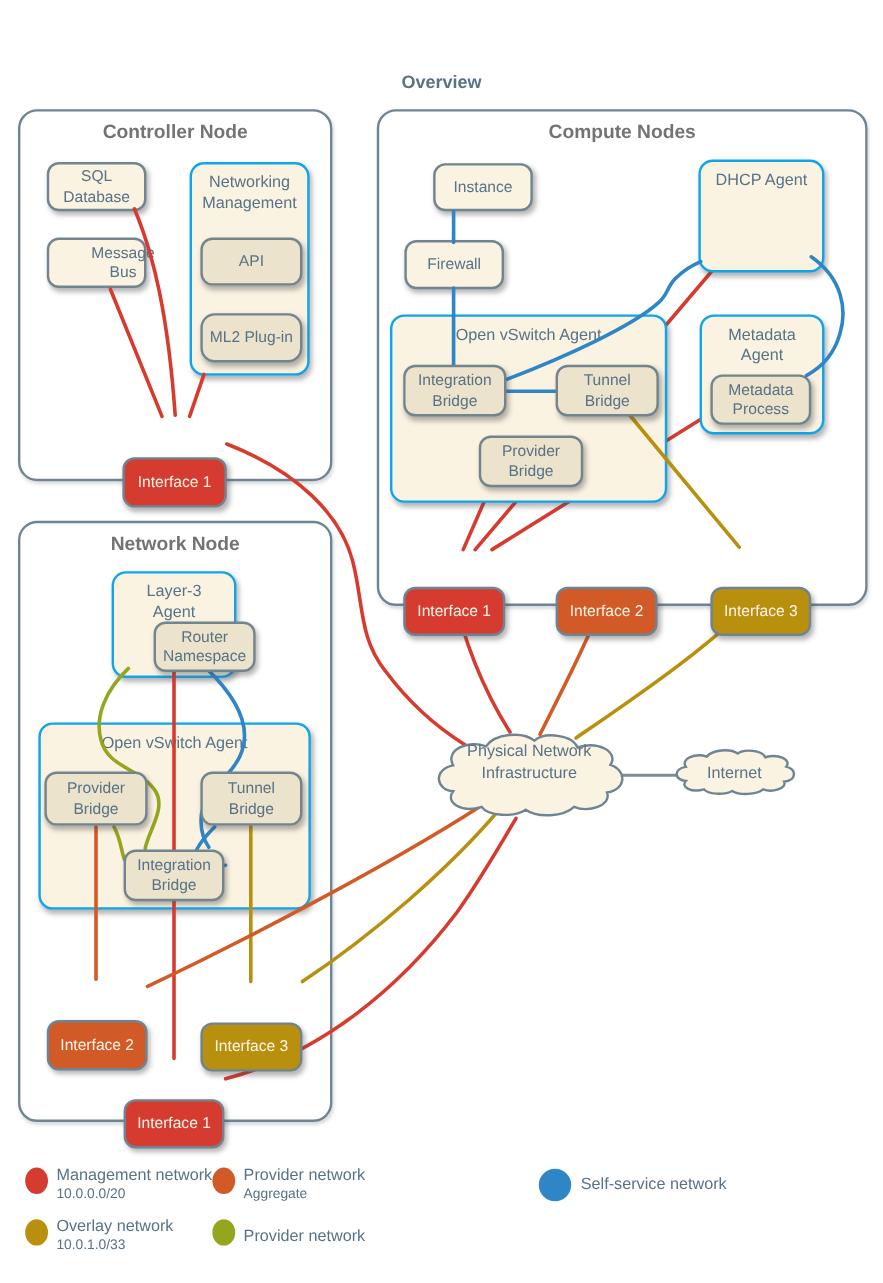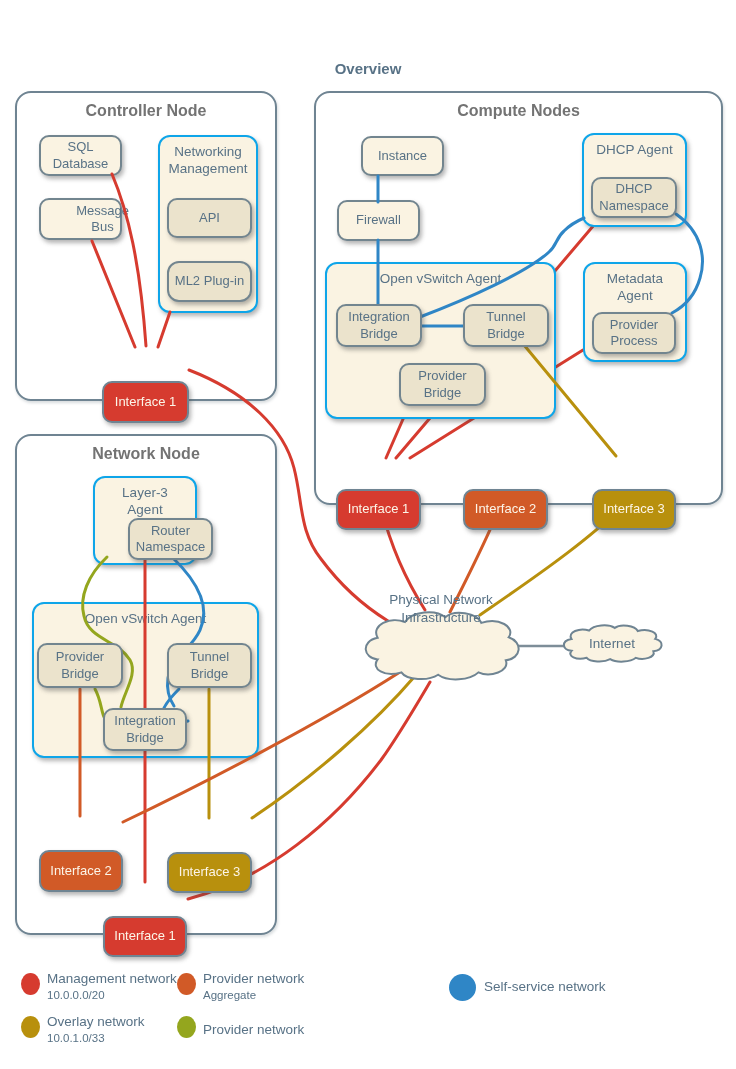--- a/index.html
+++ b/index.html
@@ -91,25 +91,24 @@
       <path d="M145 556 L145 882" stroke="#d63b2f"></path>
       <path d="M80 689 L80 816" stroke="#d15a27"></path>
       <path d="M209 689 L209 818" stroke="#b8900d"></path>
       <path d="M107 557 C88 575 79 597 84 616 C89 640 118 640 130 660 C138 674 124 692 121 707" stroke="#94a61e"></path>
       <path d="M95 689 C101 700 101 710 104 717" stroke="#94a61e"></path>
       <path d="M172 557 C196 580 211 606 200 630 C191 650 172 656 168 678 C166 692 170 700 174 706" stroke="#2f86c6"></path>
       <path d="M179 689 C168 700 159 712 163 719 C167 725 178 723 188 721" stroke="#2f86c6"></path>
     </g>
   </svg>
 
-  <div class="box inner" style="left:591px;top:177px;width:86px;height:41px;">DHCP Namespace</div>
   <div class="box inner" style="left:336px;top:304px;width:86px;height:43px;">Integration Bridge</div>
   <div class="box inner" style="left:463px;top:304px;width:86px;height:43px;">Tunnel Bridge</div>
   <div class="box inner" style="left:399px;top:363px;width:87px;height:43px;">Provider Bridge</div>
-  <div class="box inner" style="left:592px;top:312px;width:84px;height:42px;">Provider Process</div>
+  <div class="box inner" style="left:592px;top:312px;width:84px;height:42px;">Metadata Process</div>
   <div class="box inner" style="left:102px;top:518px;width:85px;height:42px;margin-left:26px;">Router Namespace</div>
   <div class="box inner" style="left:37px;top:643px;width:86px;height:45px;">Provider Bridge</div>
   <div class="box inner" style="left:167px;top:643px;width:85px;height:45px;">Tunnel Bridge</div>
   <div class="box inner" style="left:103px;top:708px;width:84px;height:43px;">Integration Bridge</div>
 
   <svg class="lyr" width="736" height="1069" style="z-index:5">
     <g fill="none" stroke-width="3" stroke-linecap="round">
       <path d="M112 174 C128 212 140 262 146 346" stroke="#d63b2f"></path>
       <path d="M92 241 L135 347" stroke="#d63b2f"></path>
       <path d="M170 312 L158 347" stroke="#d63b2f"></path>
@@ -121,21 +120,21 @@
       <path d="M252 818 C312 778 374 724 415 676" stroke="#b8900d"></path>
       <path d="M188 899 C268 878 334 822 381 760 C399 735 417 704 430 682" stroke="#d63b2f"></path>
       <path d="M518 646 L570 646" stroke-width="2.5" stroke="#7d8d98"></path>
     </g>
     <g fill="#faf3e2" stroke="#6f8492" stroke-width="2">
       <path vector-effect="non-scaling-stroke" transform="translate(441 645) scale(72 48)" d="M -0.88 0.30 C -1.08 0.28 -1.12 -0.08 -0.88 -0.15 C -0.98 -0.42 -0.70 -0.60 -0.50 -0.48 C -0.40 -0.70 -0.08 -0.75 0.06 -0.58 C 0.18 -0.74 0.50 -0.68 0.56 -0.46 C 0.80 -0.58 1.04 -0.38 0.94 -0.16 C 1.14 -0.06 1.12 0.28 0.90 0.32 C 0.96 0.55 0.68 0.68 0.52 0.57 C 0.40 0.74 0.10 0.77 -0.04 0.62 C -0.18 0.76 -0.48 0.73 -0.55 0.57 C -0.78 0.68 -0.98 0.50 -0.88 0.30 Z"></path>
       <path vector-effect="non-scaling-stroke" transform="translate(612 643) scale(46 26)" d="M -0.88 0.30 C -1.08 0.28 -1.12 -0.08 -0.88 -0.15 C -0.98 -0.42 -0.70 -0.60 -0.50 -0.48 C -0.40 -0.70 -0.08 -0.75 0.06 -0.58 C 0.18 -0.74 0.50 -0.68 0.56 -0.46 C 0.80 -0.58 1.04 -0.38 0.94 -0.16 C 1.14 -0.06 1.12 0.28 0.90 0.32 C 0.96 0.55 0.68 0.68 0.52 0.57 C 0.40 0.74 0.10 0.77 -0.04 0.62 C -0.18 0.76 -0.48 0.73 -0.55 0.57 C -0.78 0.68 -0.98 0.50 -0.88 0.30 Z"></path>
     </g>
   </svg>
 
-  <div class="cloud-label" style="left:366px;top:591px;width:150px;">Physical Network Infrastructure</div>
+  <div class="cloud-label" style="left:366px;top:617px;width:150px;">Physical Network Infrastructure</div>
   <div class="cloud-label" style="left:562px;top:635px;width:100px;">Internet</div>
 
   <div class="box iface" style="left: 102px; top: 345px; width: 87px; height: 42px; background-color: rgb(214, 59, 47);">Interface 1</div>
   <div class="box iface" style="left: 336px; top: 453px; width: 85px; height: 41px; background-color: rgb(214, 59, 47);">Interface 1</div>
   <div class="box iface" style="left: 463px; top: 453px; width: 85px; height: 41px; background-color: rgb(209, 90, 39);">Interface 2</div>
   <div class="box iface" style="left: 592px; top: 453px; width: 84px; height: 41px; background-color: rgb(184, 144, 13);">Interface 3</div>
   <div class="box iface" style="left: 39px; top: 814px; width: 84px; height: 42px; background-color: rgb(209, 90, 39);">Interface 2</div>
   <div class="box iface" style="left: 167px; top: 816px; width: 85px; height: 41px; background-color: rgb(184, 144, 13);">Interface 3</div>
   <div class="box iface" style="left: 103px; top: 880px; width: 84px; height: 41px; background-color: rgb(214, 59, 47);">Interface 1</div>
 

